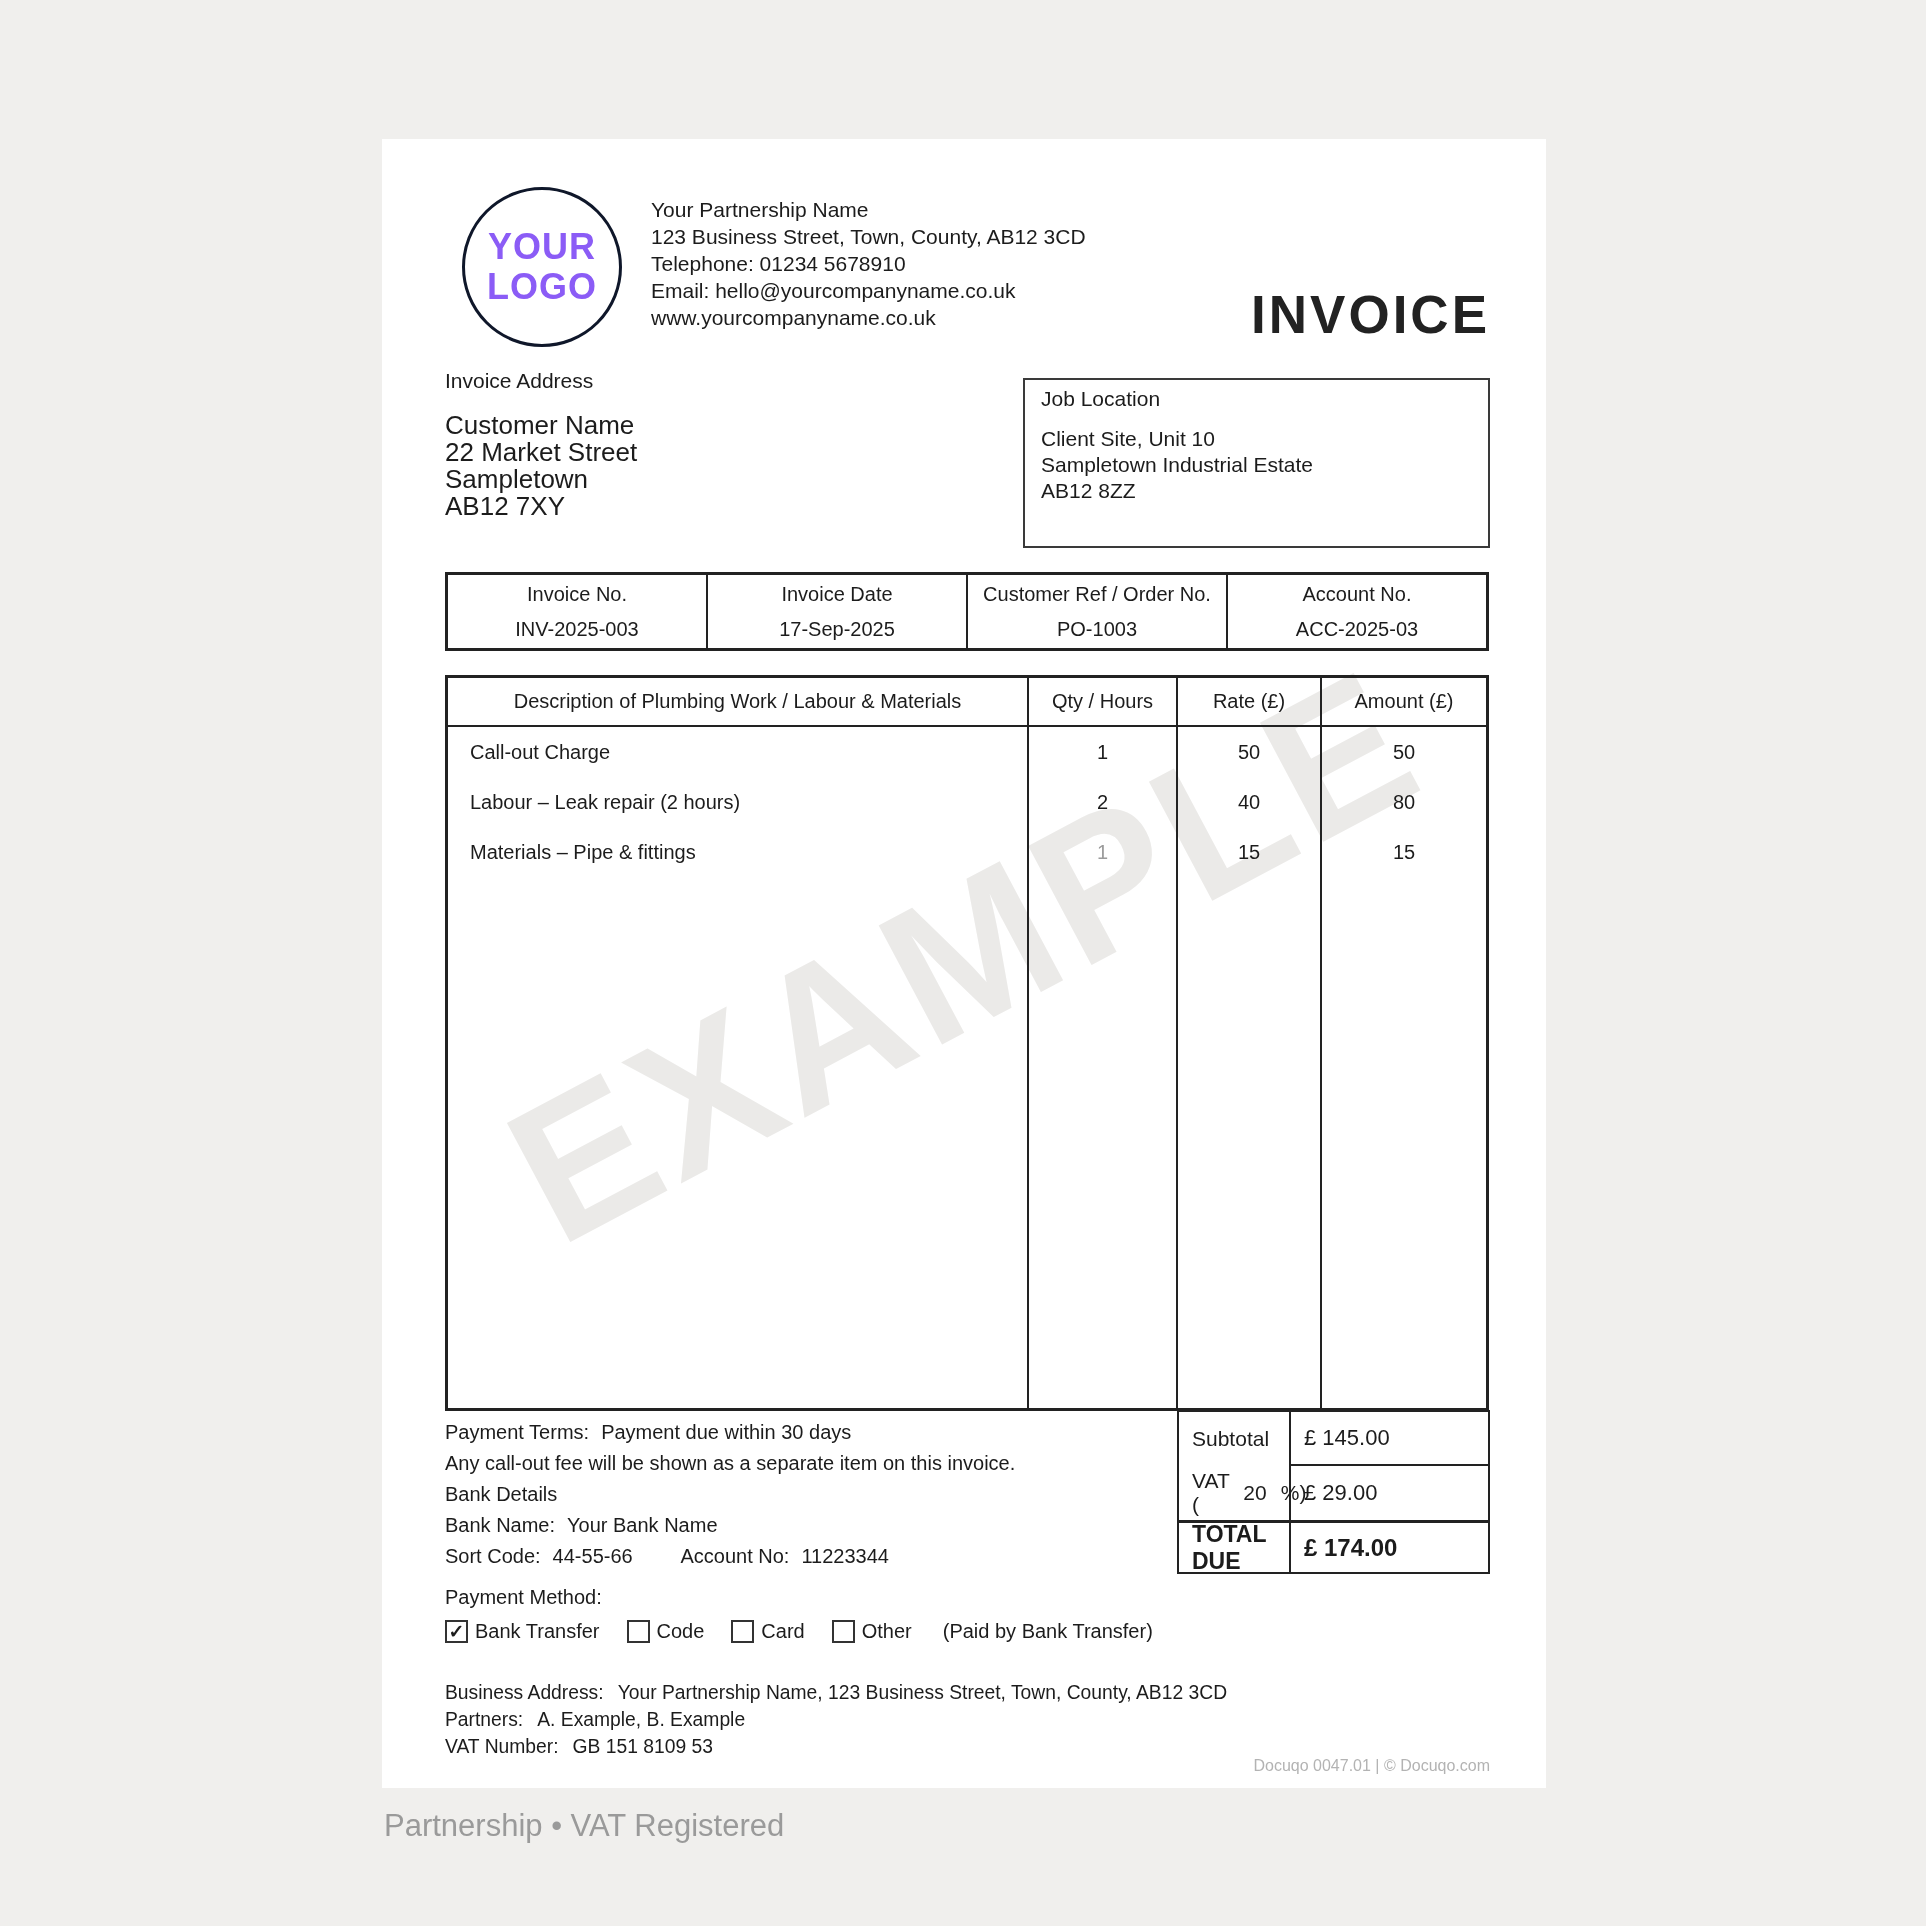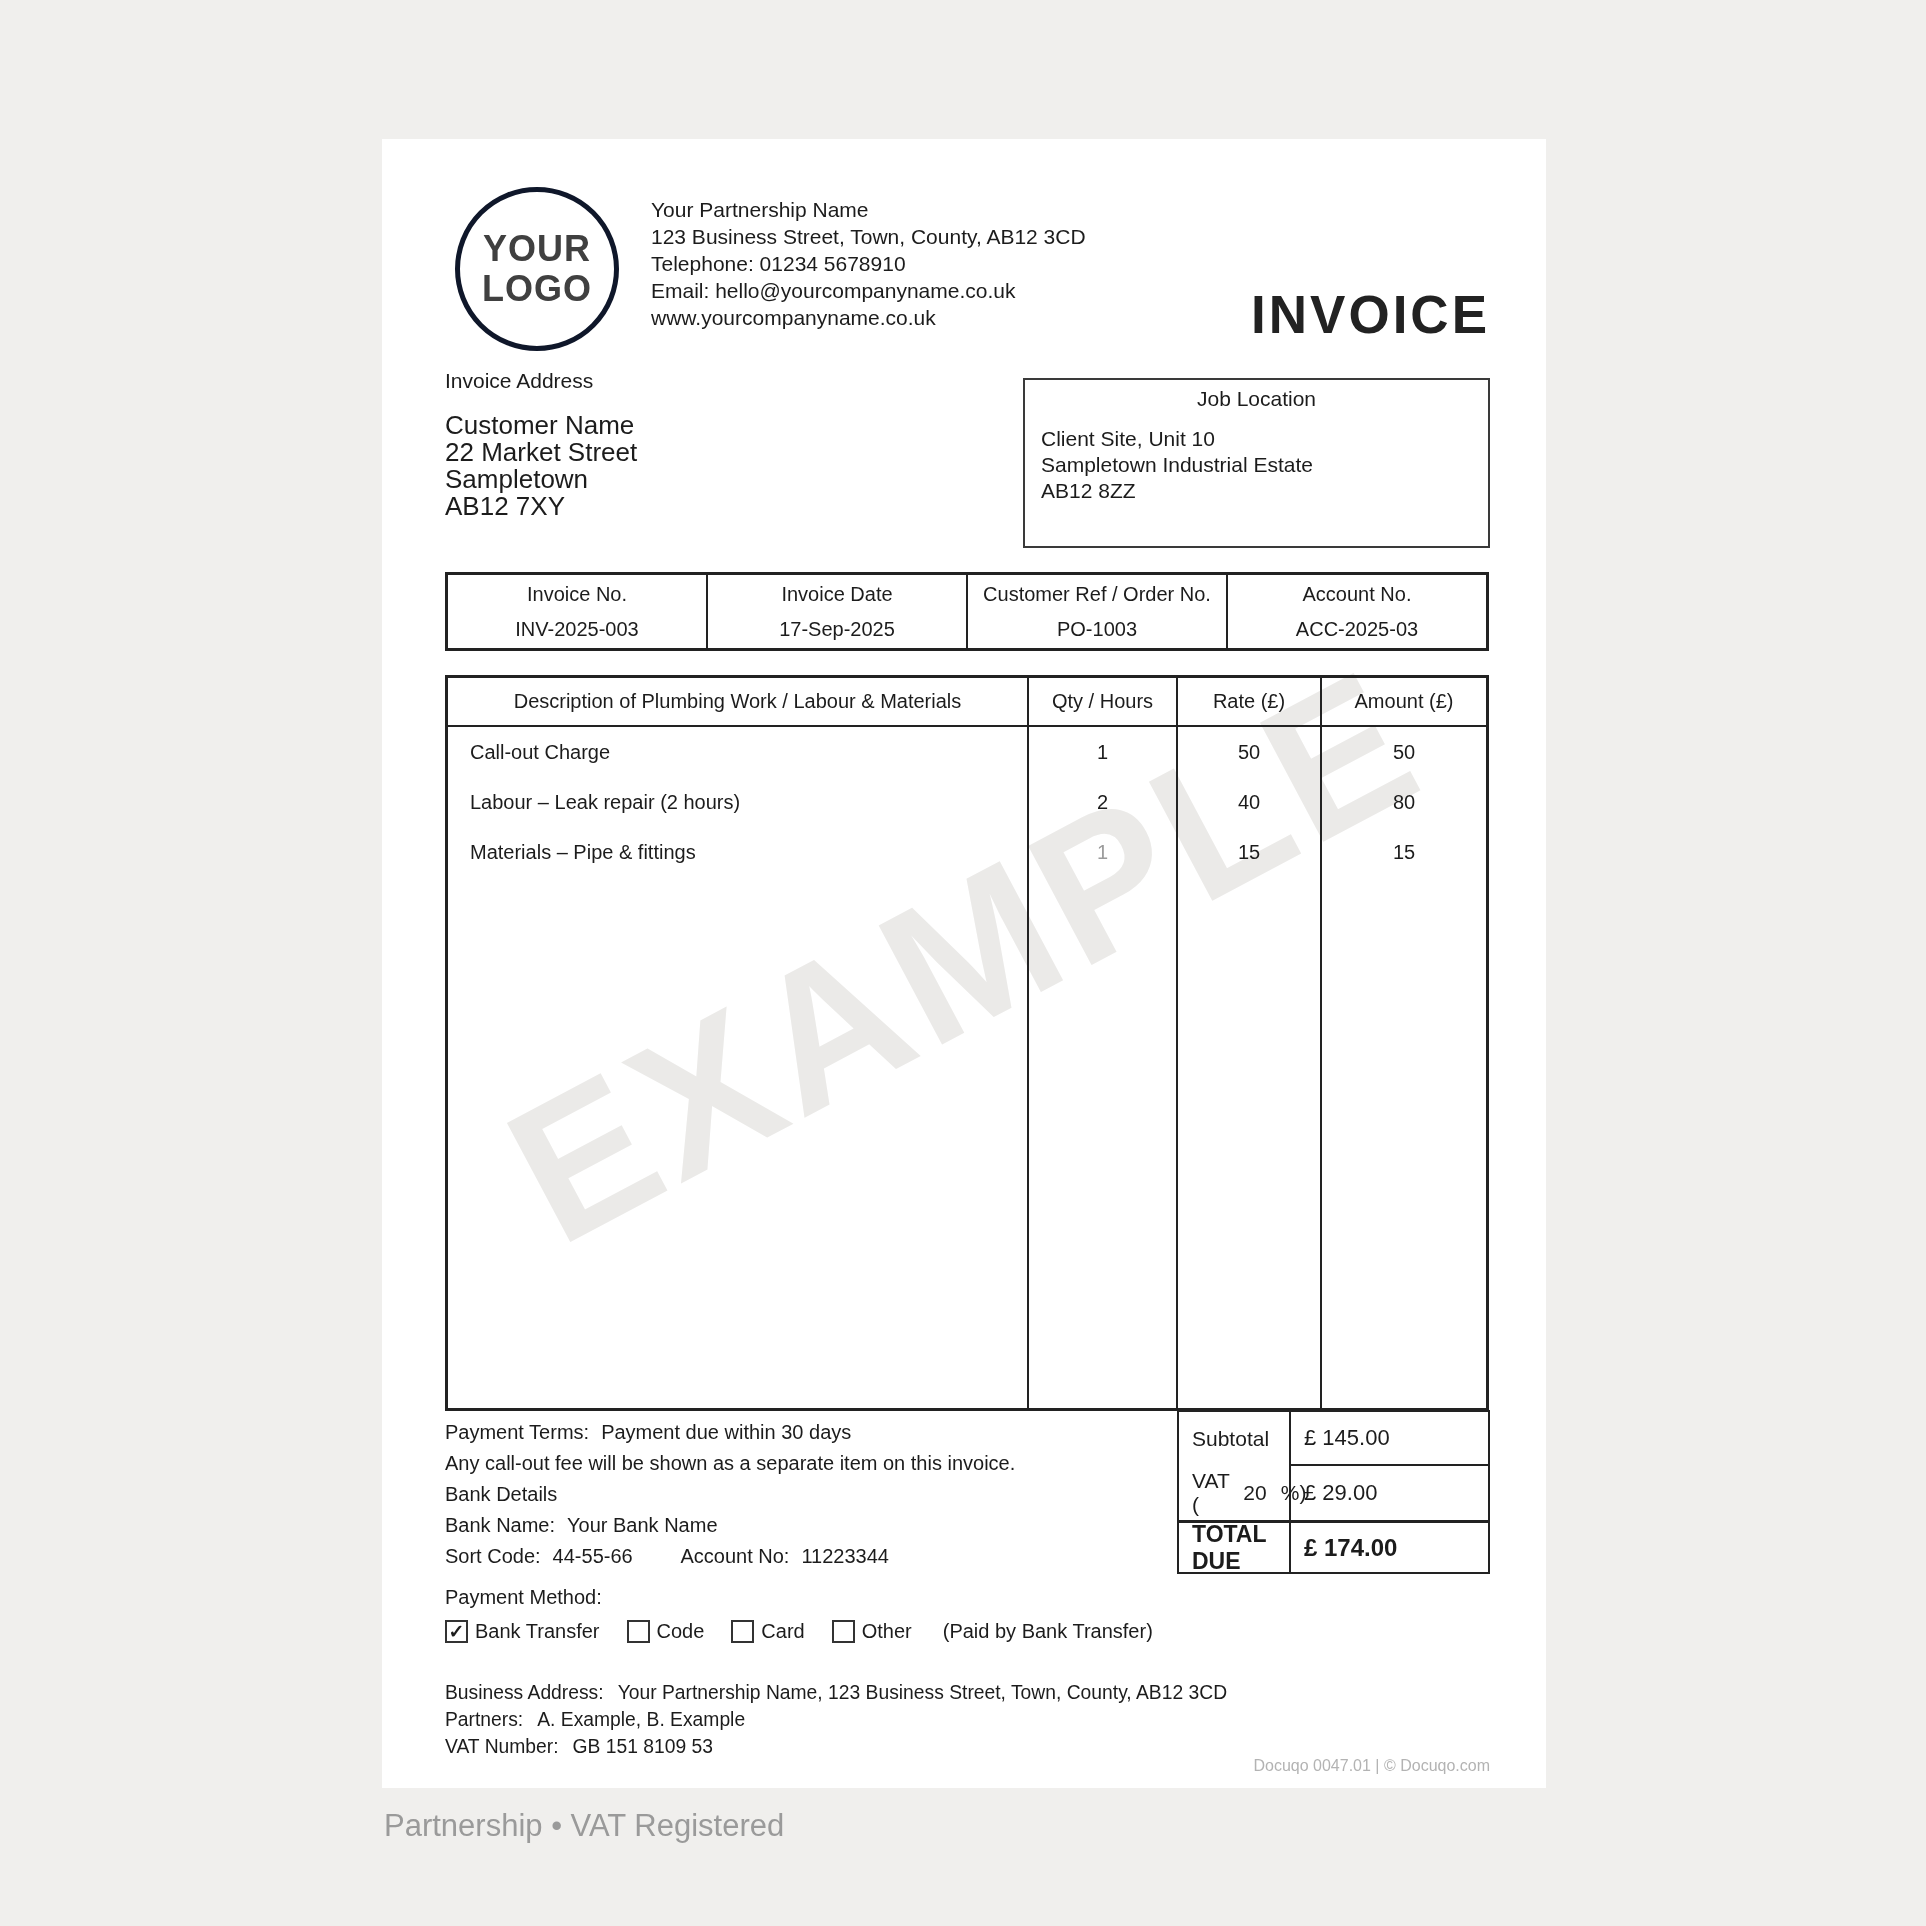--- a/index.html
+++ b/index.html
@@ -12,40 +12,40 @@
     overflow:hidden;
   }
   .page {
     position:absolute; left:382px; top:139px;
     width:1164px; height:1649px;
     background:#ffffff;
   }
 
   
   .logo {
-    position:absolute; left:73px; top:48px;
+    position:absolute; left:80px; top:48px;
     width:154px; height:154px;
-    border:5px solid #0f172a; border-radius:50%;
+    border:3px solid #0f172a; border-radius:50%;
     display:flex; flex-direction:column; align-items:center; justify-content:center;
-    color:#404040; font-weight:bold; font-size:36px; line-height:40px; letter-spacing:1px;
+    color:#8b5cf6; font-weight:bold; font-size:36px; line-height:40px; letter-spacing:1px;
   }
   .company { position:absolute; left:269px; top:57px; font-size:21px; line-height:27px; }
   .invoice-title {
     position:absolute; right:56px; top:145px;
     font-size:53px; font-weight:bold; letter-spacing:3px; color:#222;
   }
 
   
   .inv-addr-label { position:absolute; left:63px; top:230px; font-size:21px; }
   .inv-addr-lines { position:absolute; left:63px; top:273px; font-size:26px; line-height:27px; }
   .job-box {
     position:absolute; left:641px; top:239px; width:467px; height:170px;
     border:2px solid #3a3a3a; box-sizing:border-box; padding:6px 16px 0 16px; font-size:21px;
   }
-  .job-box .job-label { margin-bottom:14px; line-height:26px;text-align:center; }
+  .job-box .job-label { margin-bottom:14px; line-height:26px; }
   .job-box .job-lines { line-height:26px; }
 
   
   .meta {
     position:absolute; left:63px; top:433px; width:1044px; height:79px;
     border:3px solid #222; box-sizing:border-box; display:flex;
   }
   .meta-cell {
     flex:1; border-right:2px solid #222;
     display:flex; flex-direction:column; justify-content:center; align-items:center;

